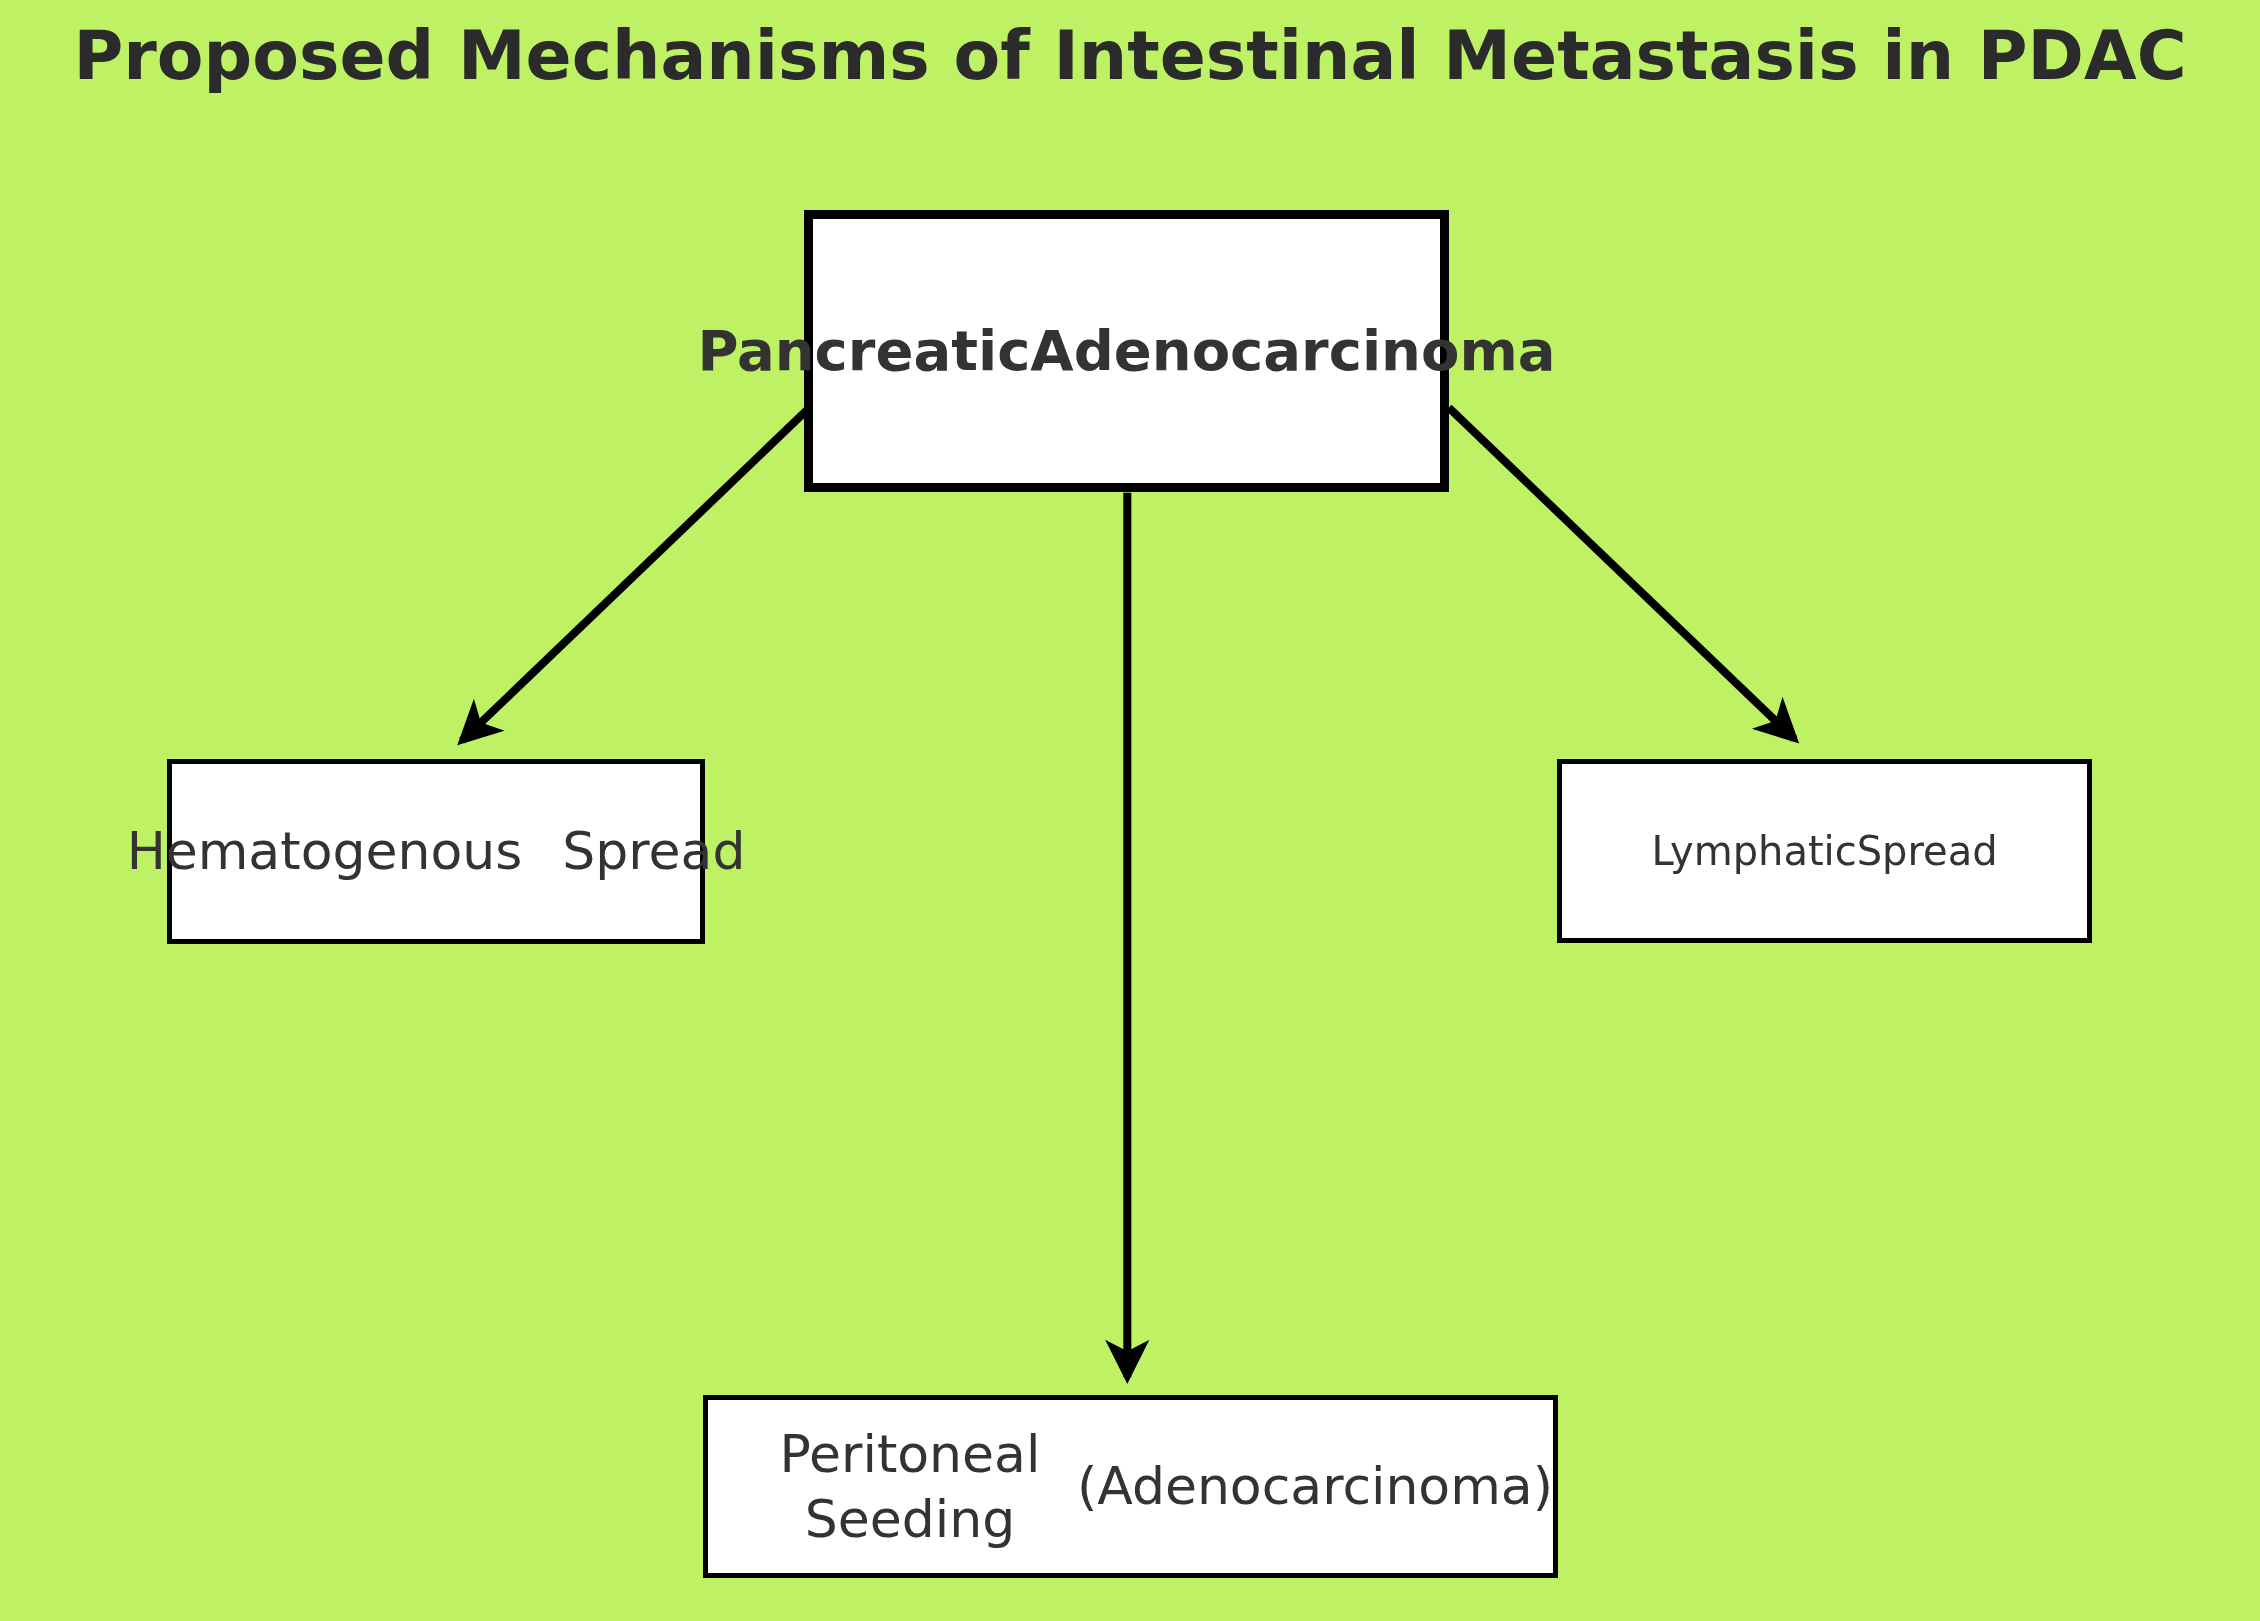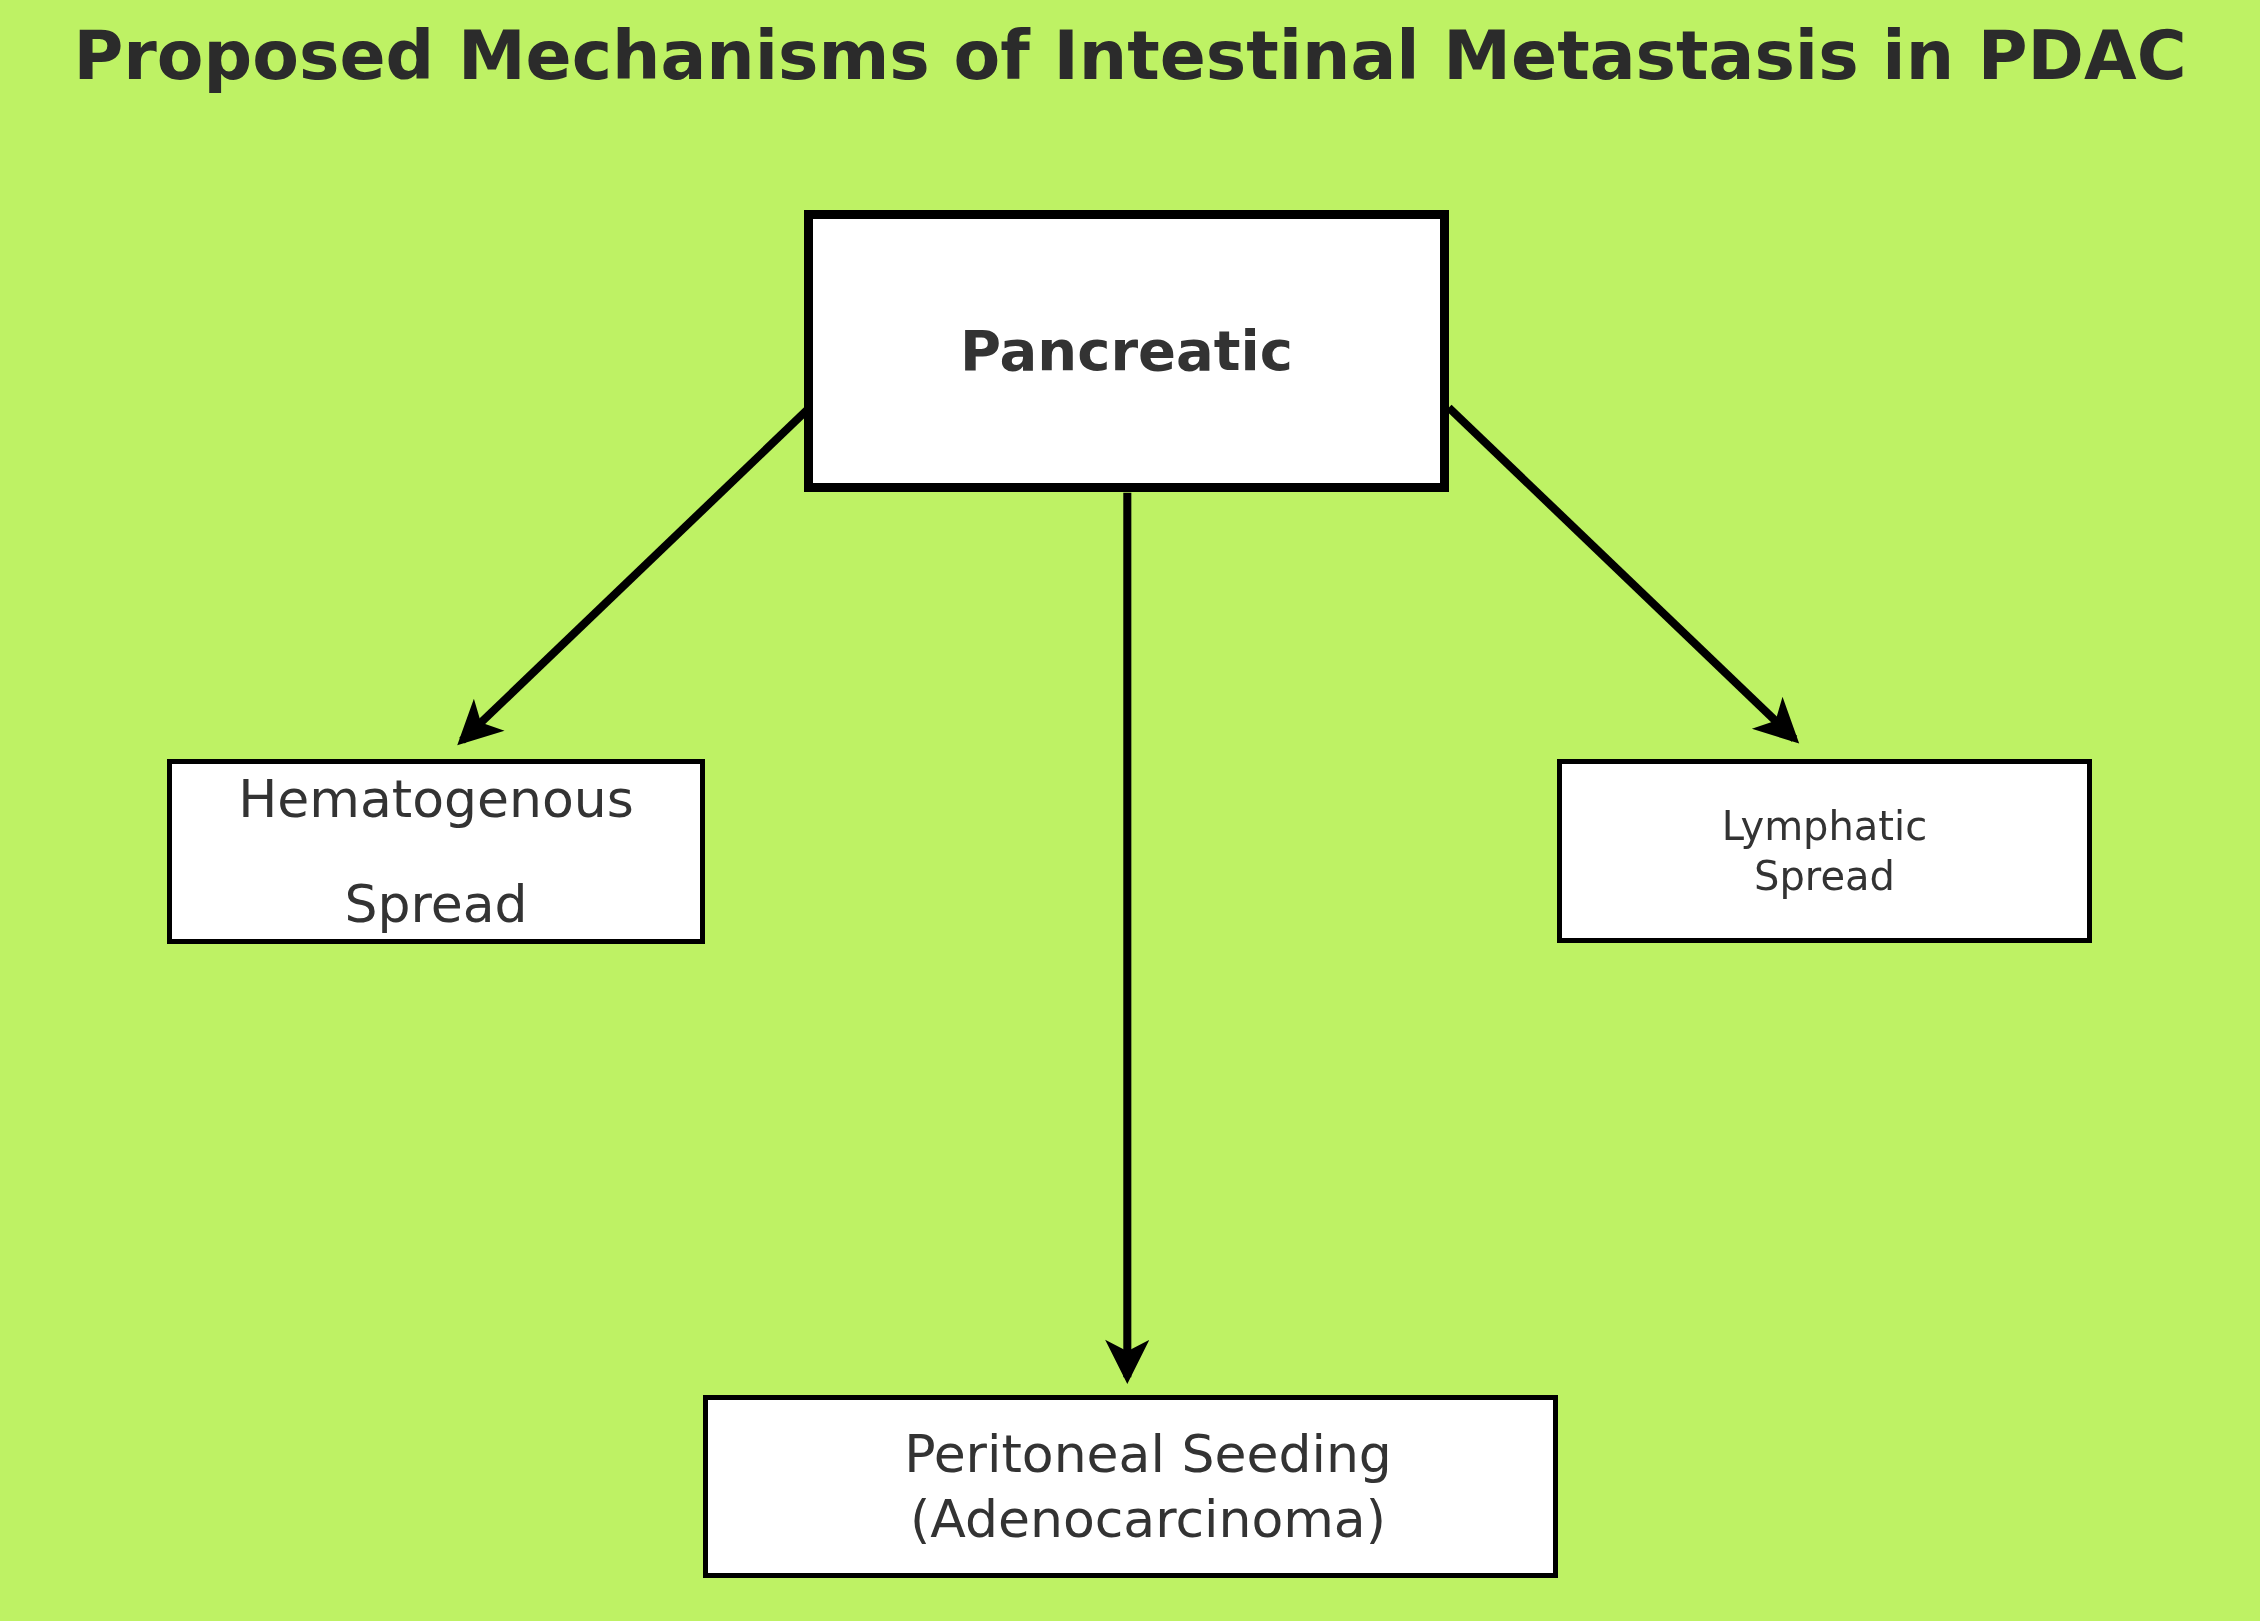--- a/index.html
+++ b/index.html
@@ -32,21 +32,21 @@
     position: absolute;
     left: 0;
     top: 0;
     width: 2260px;
     height: 1622px;
   }
   .node {
     position: absolute;
     background: #ffffff;
     display: flex;
-    flex-direction: column;
+    flex-direction: row;
     align-items: center;
     justify-content: center;
     text-align: center;
     color: #333333;
     box-sizing: border-box;
   }
   .node .line {
     display: block;
     line-height: 1.25;
   }
@@ -113,20 +113,21 @@
     <g>
       <line class="edge" x1="1259" y1="550" x2="1259" y2="1538" marker-end="url(#arrowhead)"></line>
     </g>
     <g>
       <line class="edge" x1="1618" y1="455" x2="2004" y2="825" marker-end="url(#arrowhead)"></line>
     </g>
   </svg>
 
   <div class="node node-root">
     <span class="line">Pancreatic</span>
+    <span class="line">Adenocarcinoma</span>
   </div>
 
   <div class="node node-hematogenous">
     <span class="line">Hematogenous</span>
     <span class="line">Spread</span>
   </div>
 
   <div class="node node-lymphatic">
     <span class="line">Lymphatic</span>
     <span class="line">Spread</span>

